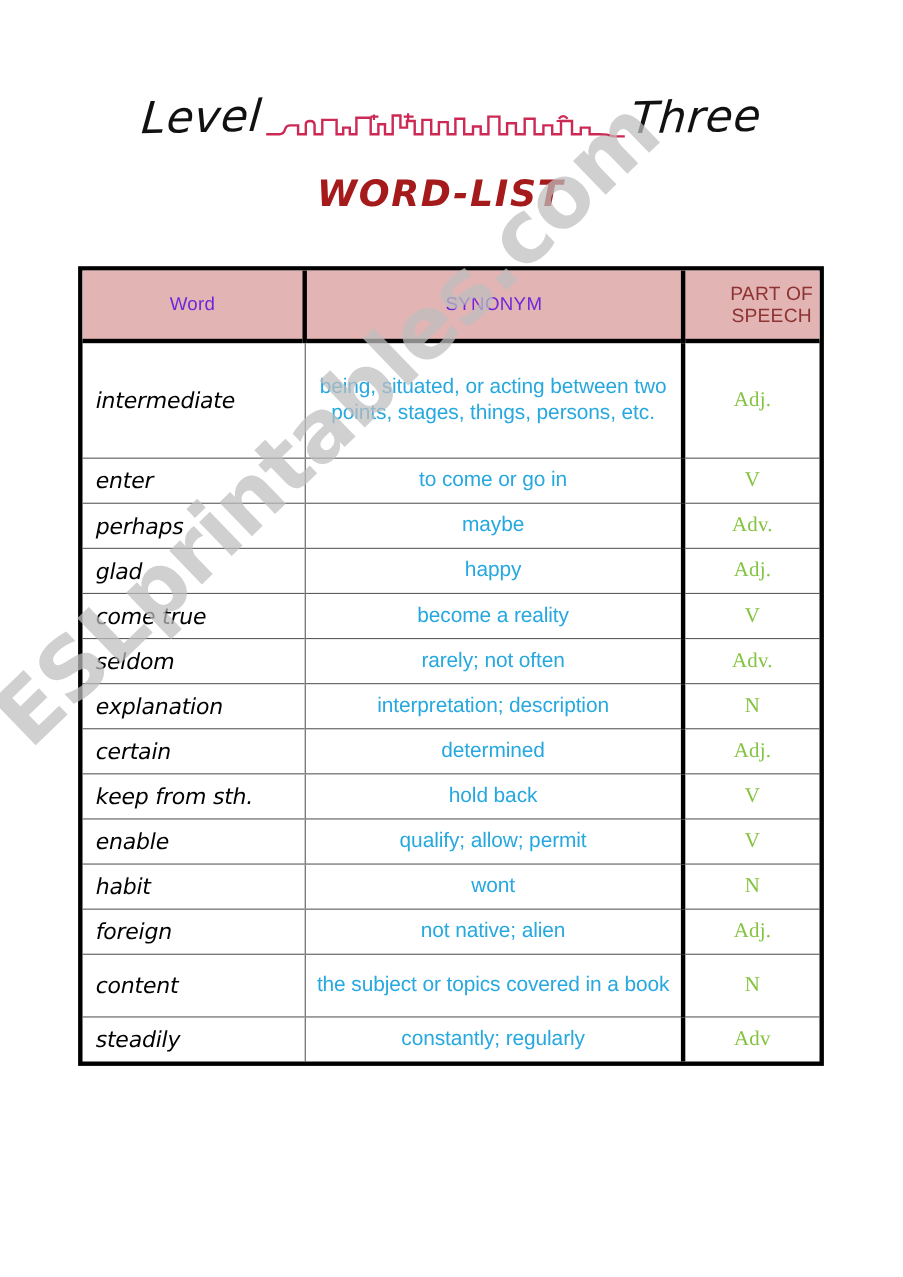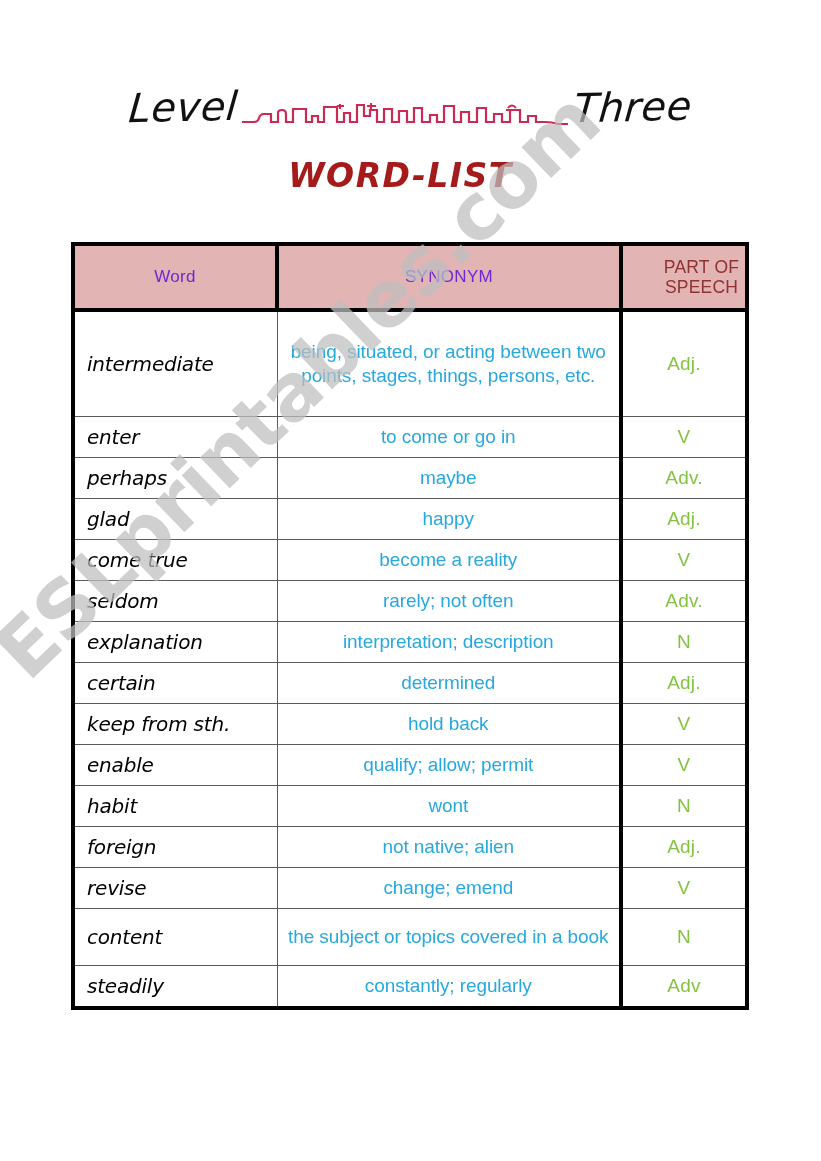--- a/index.html
+++ b/index.html
@@ -138,21 +138,21 @@
     border-right: 4px solid #000000;
     text-align: center;
     font-family: "Liberation Sans", sans-serif;
     font-size: 19px;
     color: #27A8DF;
     line-height: 1.28;
     letter-spacing: -0.1px;
   }
   td.c-pos {
     text-align: center;
-    font-family: Liberation Sans, sans-serif;
+    font-family: Liberation Serif, serif;
     font-size: 19px;
     color: #84C341;
     letter-spacing: 0.2px;
   }
 
   tr.r-std td  { height: 40px; }
   tr.r-tall td { height: 104px; }
   tr.r-mid td  { height: 56px; }
 
   
@@ -277,25 +277,20 @@
           <tr class="r-std">
             <td class="c-word">habit</td>
             <td class="c-syn">wont</td>
             <td class="c-pos">N</td>
           </tr>
           <tr class="r-std">
             <td class="c-word">foreign</td>
             <td class="c-syn">not native; alien</td>
             <td class="c-pos">Adj.</td>
           </tr>
-          <tr class="r-std">
-            <td class="c-word">revise</td>
-            <td class="c-syn">change; emend</td>
-            <td class="c-pos">V</td>
-          </tr>
           <tr class="r-mid">
             <td class="c-word">content</td>
             <td class="c-syn">the subject or topics covered in a book</td>
             <td class="c-pos">N</td>
           </tr>
           <tr class="r-std">
             <td class="c-word">steadily</td>
             <td class="c-syn">constantly; regularly</td>
             <td class="c-pos">Adv</td>
           </tr>

